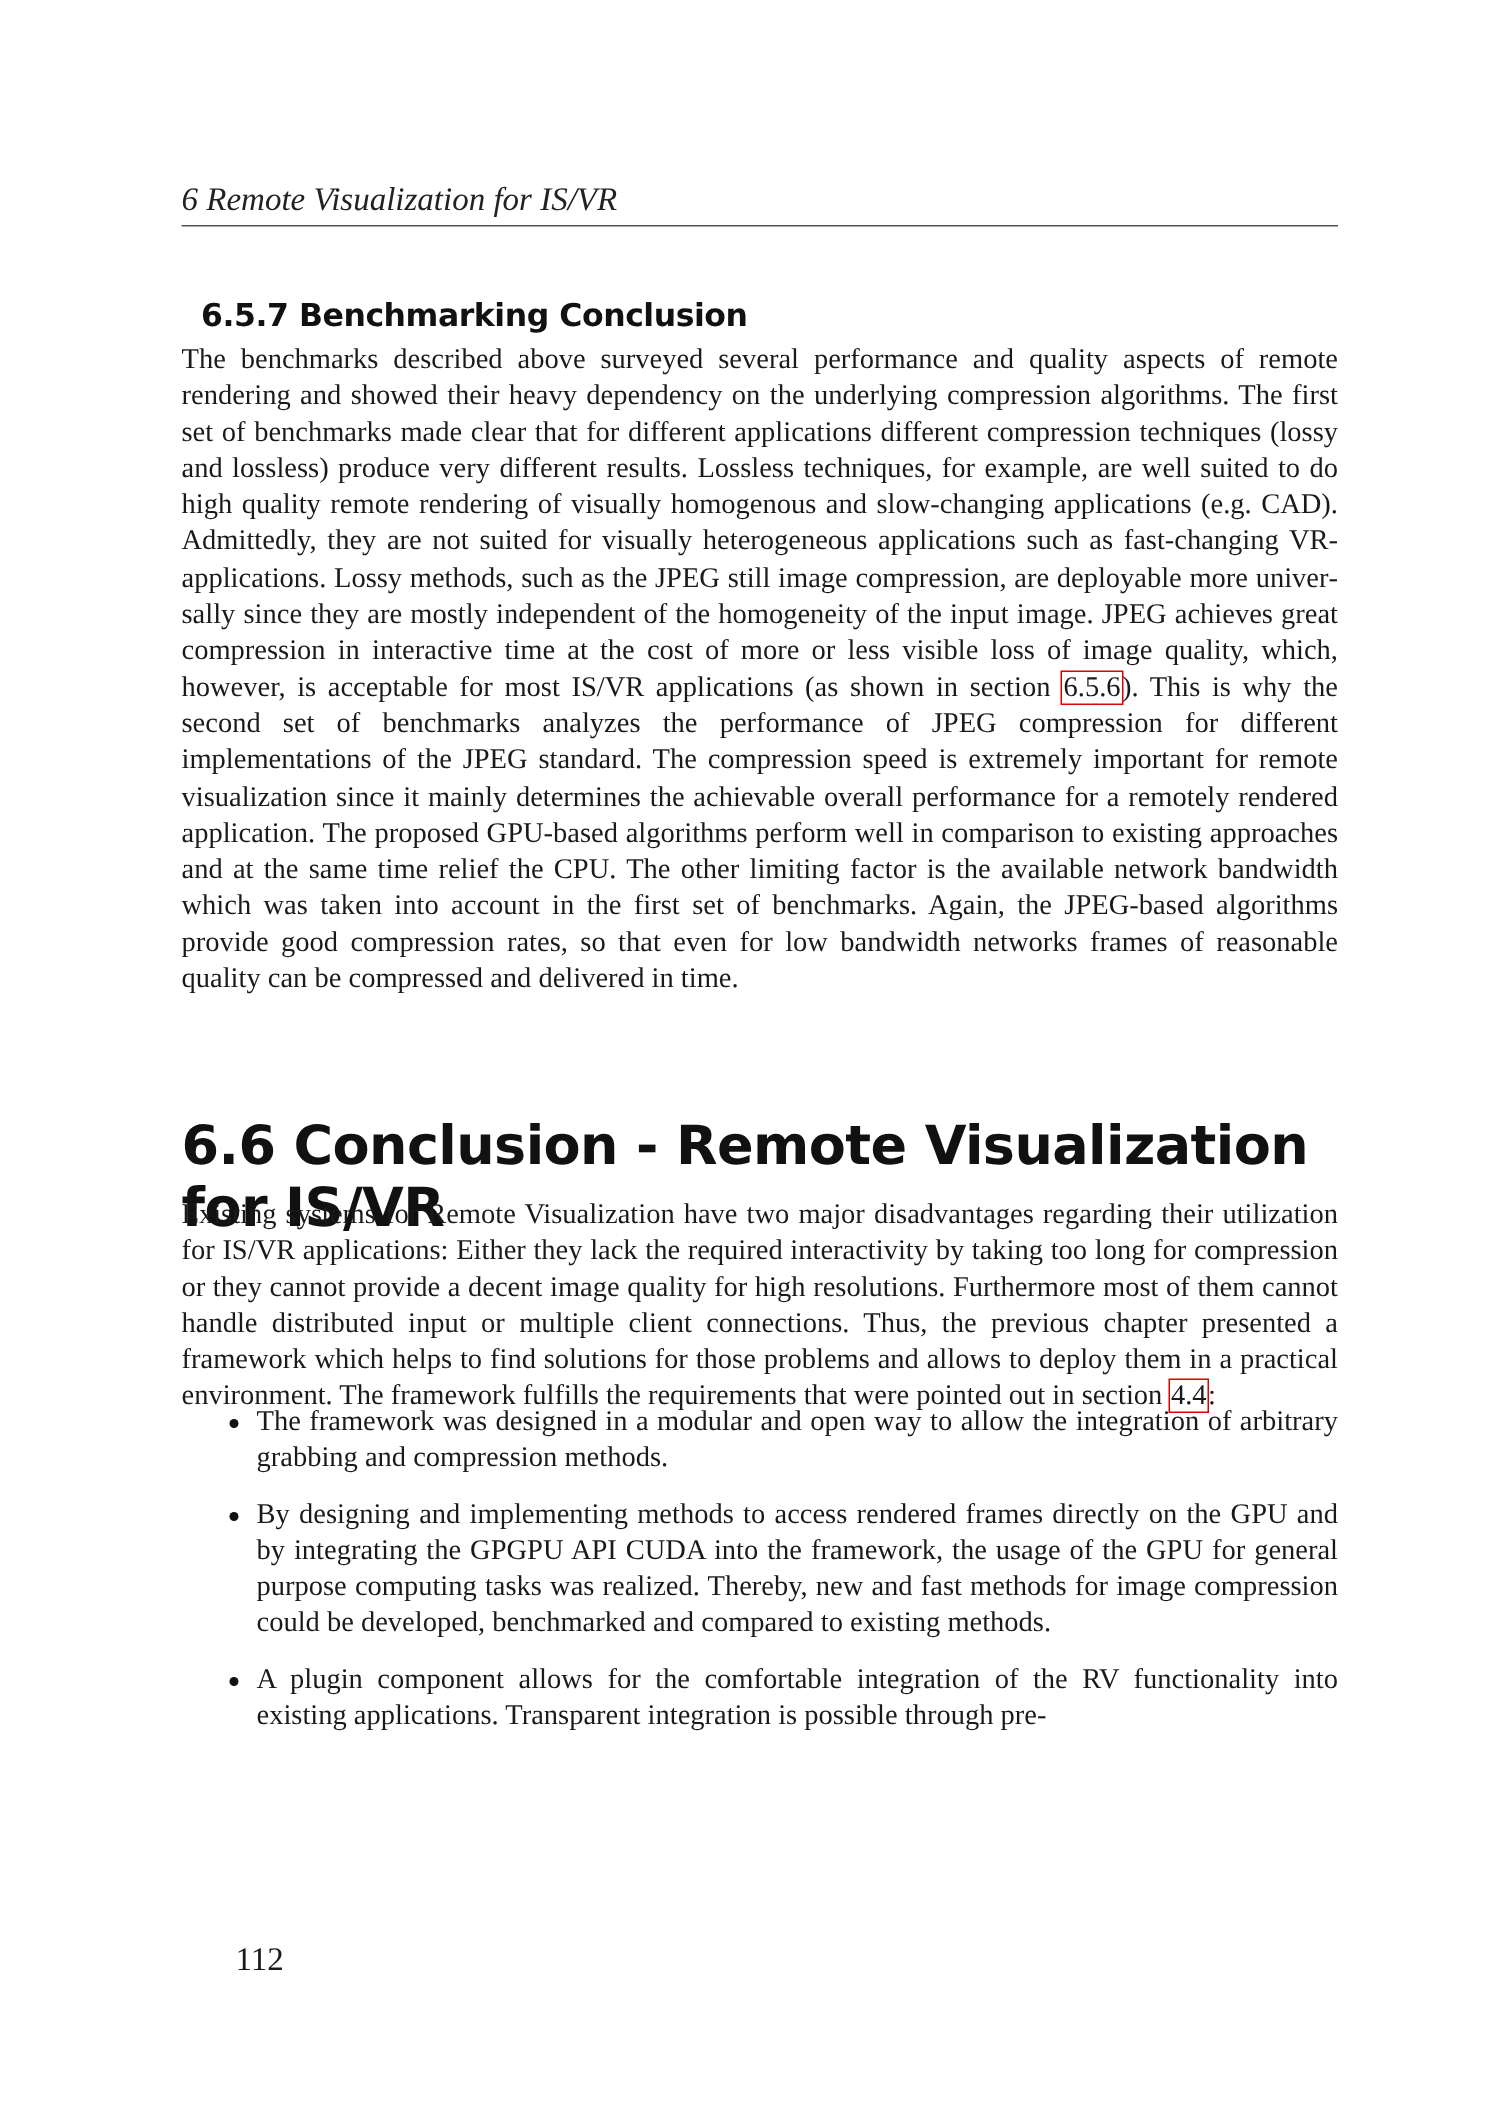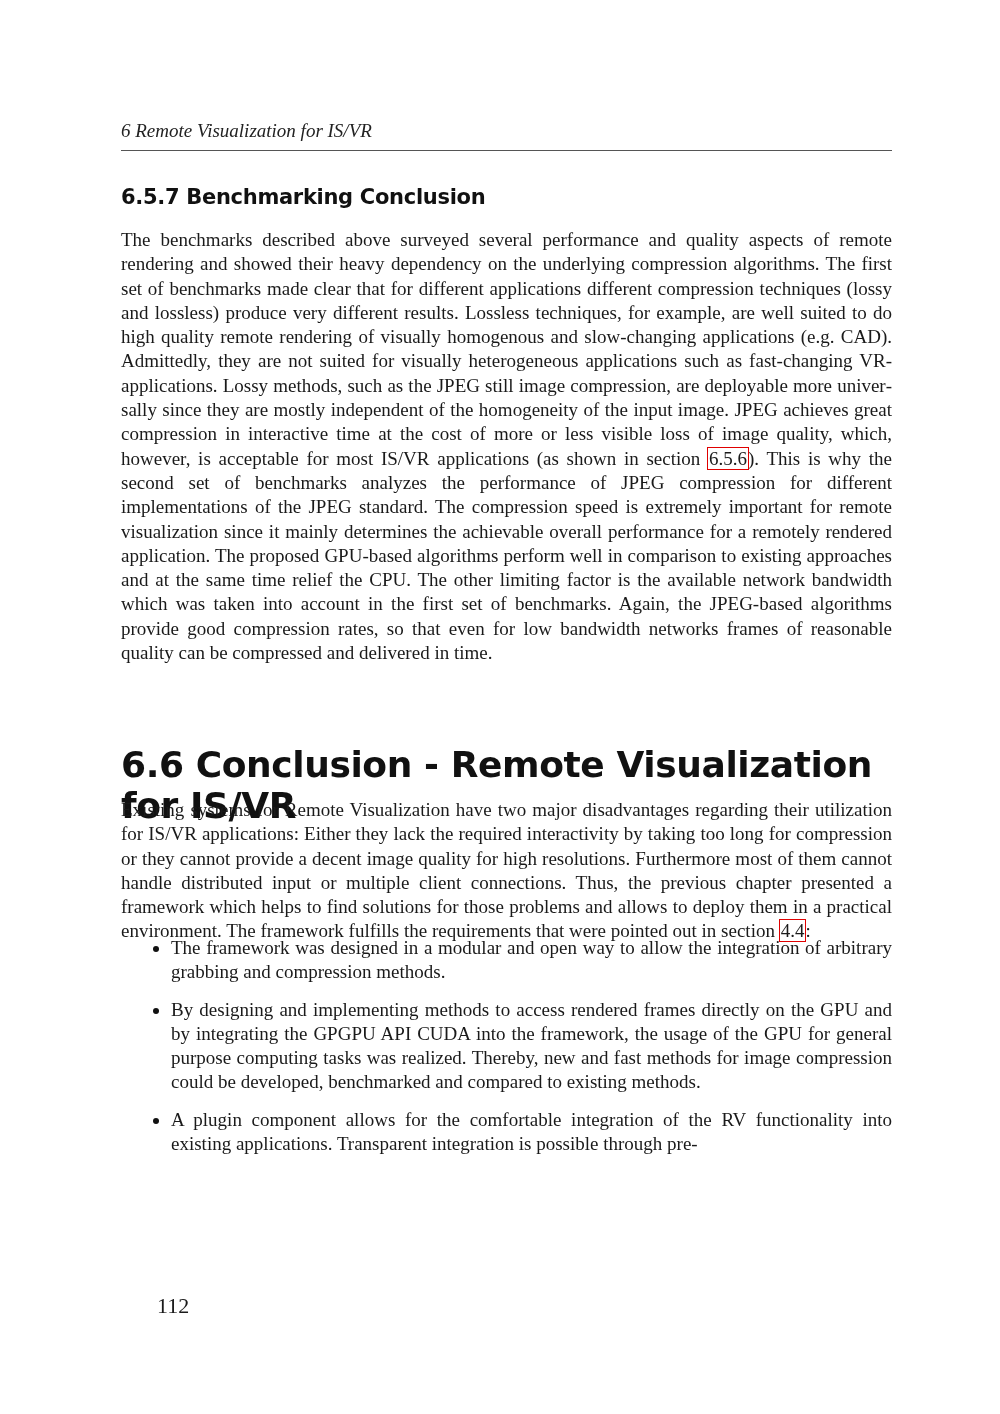--- a/index.html
+++ b/index.html
@@ -1,20 +1,20 @@
 <!DOCTYPE html>
 <html><head>
 <meta charset="utf-8">
 <style>
   html, body { margin: 0; padding: 0; background: #ffffff; }
   body { width: 1000px; height: 1414px; position: relative; overflow: hidden; color: #1a1a1a; }
   .page { position: absolute; left: 121px; top: 0; width: 771px; }
   .running-head {
     position: absolute; top: 120px; left: 0; width: 771px;
-    font-family: "Liberation Serif", serif; font-style: italic; font-size: 19px;
+    font-family: "Liberation Serif", serif; font-style: italic; font-size: 22px;
     color: #222;
   }
   .head-rule { position: absolute; top: 150px; left: 0; width: 771px; height: 1px; background: #555; }
   .subsec-title {
     position: absolute; top: 185px; left: 0;
     font-family: "DejaVu Sans", sans-serif; font-weight: bold; font-size: 21px; letter-spacing: -0.3px;
     color: #111;
   }
   .body-text {
     font-family: "Liberation Serif", serif; font-size: 19px; line-height: 24.3px;
@@ -36,21 +36,21 @@
     font-family: "Liberation Serif", serif; font-size: 22px; margin-left: 36px;
   }
 </style>
 </head>
 <body>
 
 <div class="page">
   <div class="running-head">6  Remote Visualization for IS/VR</div>
   <div class="head-rule"></div>
 
-  <h3 class="subsec-title" style="margin:0">6.5.7  Benchmarking Conclusion</h3>
+  <h3 class="subsec-title" style="margin:13px">6.5.7  Benchmarking Conclusion</h3>
 
   <p class="body-text p1"><span>The benchmarks described above surveyed several performance and quality aspects of remote rendering and showed their heavy dependency on the underlying compression algorithms. The first set of benchmarks made clear that for different applications differ­ent compression techniques (lossy and lossless) produce very different results. Lossless techniques, for example, are well suited to do high quality remote rendering of visu­ally homogenous and slow-changing applications (e.g. CAD). Admittedly, they are not suited for visually heterogeneous applications such as fast-changing VR-applications. Lossy methods, such as the JPEG still image compression, are deployable more univer­sally since they are mostly independent of the homogeneity of the input image. JPEG achieves great compression in interactive time at the cost of more or less visible loss of image quality, which, however, is acceptable for most IS/VR applications (as shown in section </span><a class="ref" href="#">6.5.6</a><span>). This is why the second set of benchmarks analyzes the performance of JPEG compression for different implementations of the JPEG standard. The compres­sion speed is extremely important for remote visualization since it mainly determines the achievable overall performance for a remotely rendered application. The proposed GPU-based algorithms perform well in comparison to existing approaches and at the same time relief the CPU. The other limiting factor is the available network bandwidth which was taken into account in the first set of benchmarks.  Again, the JPEG-based algorithms provide good compression rates, so that even for low bandwidth networks frames of reasonable quality can be compressed and delivered in time.</span></p>
 
   <h2 class="sec-title" style="margin:0">6.6  Conclusion - Remote Visualization for IS/VR</h2>
 
   <p class="body-text p2"><span>Existing systems for Remote Visualization have two major disadvantages regarding their utilization for IS/VR applications: Either they lack the required interactivity by taking too long for compression or they cannot provide a decent image quality for high resolutions.  Furthermore most of them cannot handle distributed input or multiple client connections. Thus, the previous chapter presented a framework which helps to find solutions for those problems and allows to deploy them in a practical environment. The framework fulfills the requirements that were pointed out in section </span><a class="ref" href="#">4.4</a><span>:</span></p>
 
   <ul class="bullets body-text">
     <li><span class="bullet-dot"></span><span>The framework was designed in a modular and open way to allow the integration of arbitrary grabbing and compression methods.</span></li>
     <li><span class="bullet-dot"></span><span>By designing and implementing methods to access rendered frames directly on the GPU and by integrating the GPGPU API CUDA into the framework, the usage of the GPU for general purpose computing tasks was realized.  Thereby, new and fast methods for image compression could be developed, benchmarked and compared to existing methods.</span></li>

